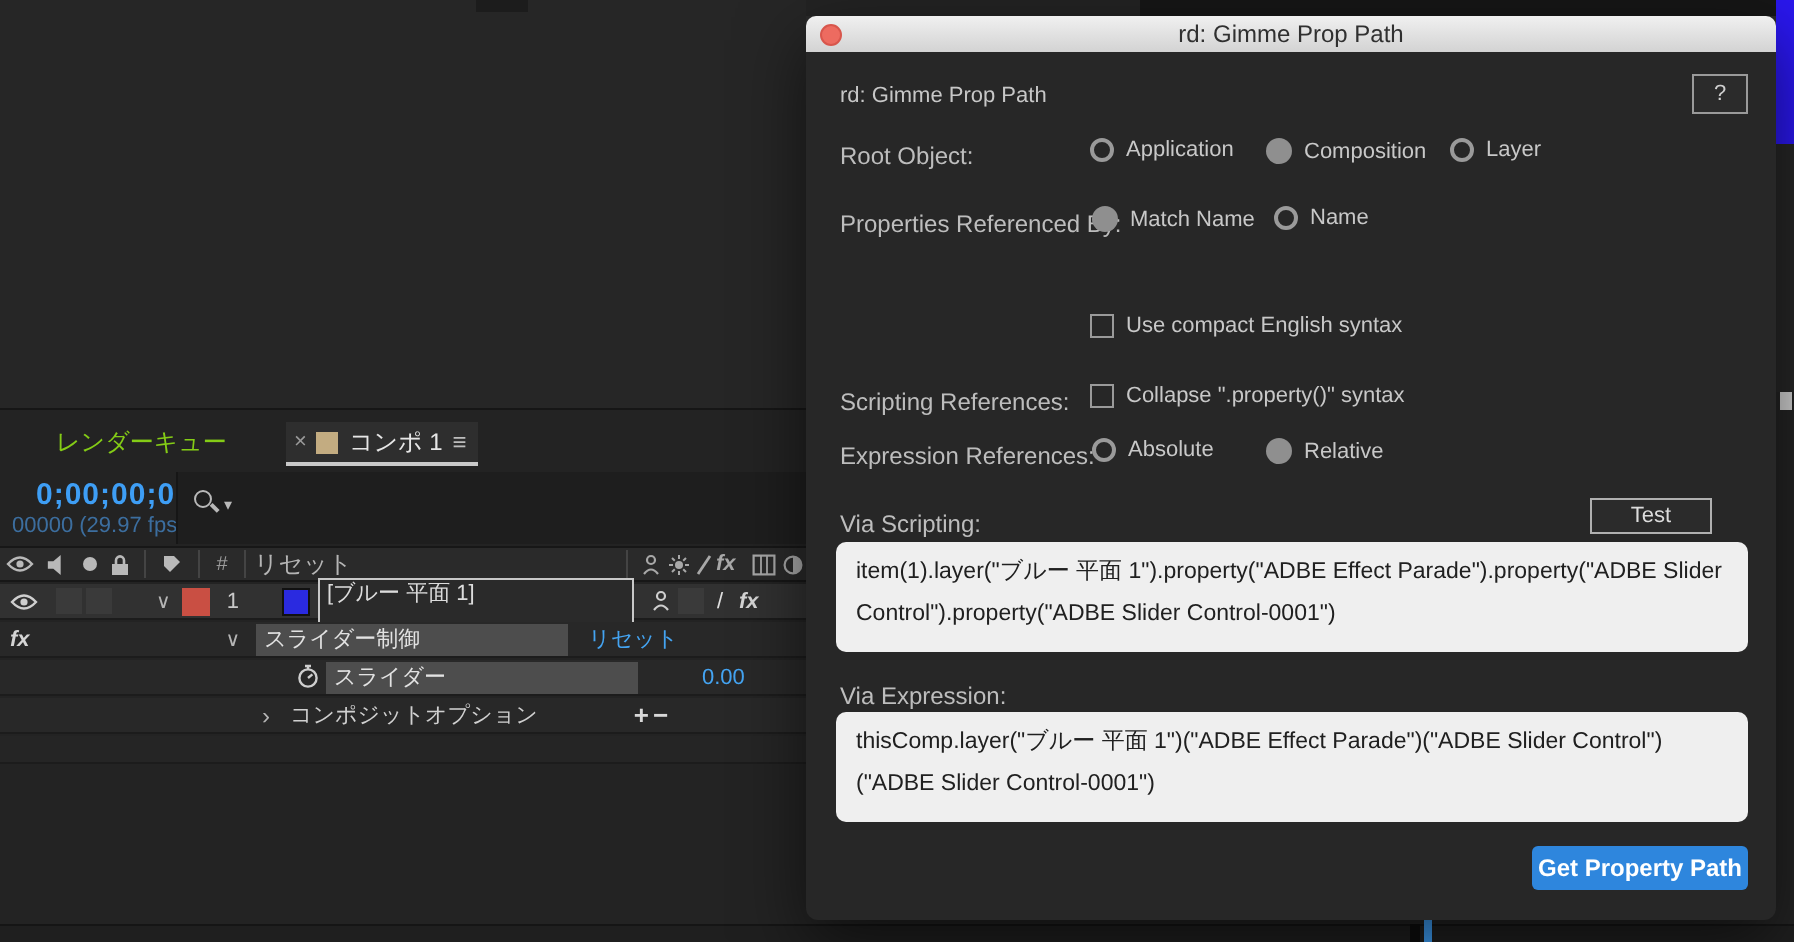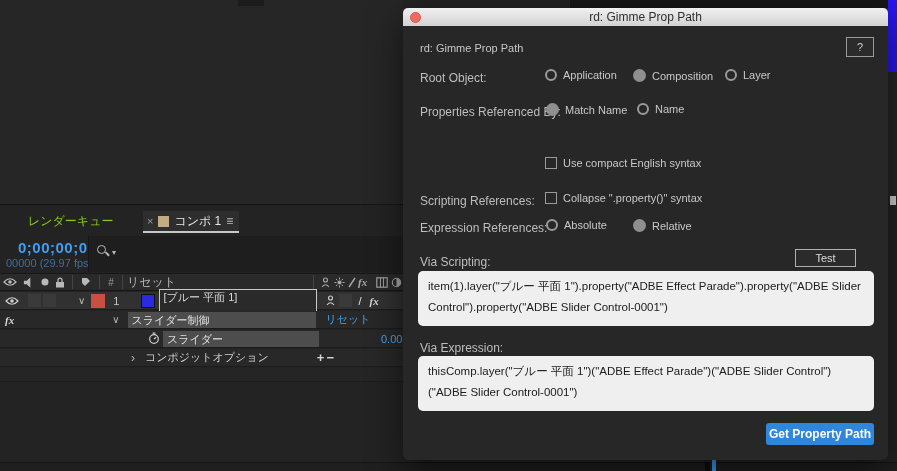--- a/index.html
+++ b/index.html
@@ -58,21 +58,21 @@
   .row-slider{top:330px;background:#282828;}
   .row-copt{top:349px;background:#282828;}
   .row-empty{top:368px;background:#252525;height:14px;border-bottom:1px solid #1c1c1c;}
 
   .swbox{width:13px;height:13px;background:#3a3a3a;display:inline-block;}
   .chip-red{width:14px;height:14px;background:#c94f43;display:inline-block;}
   .swatch-blue{width:14px;height:14px;background:#2a2ae0;border:1px solid #111;display:inline-block;}
   .lname-box{width:158px;height:24px;border:1px solid #c8c8c8;background:#2a2a2a;color:#dcdcdc;font-size:11px;line-height:15px;padding-left:3px;white-space:nowrap;overflow:hidden;}
   .chev{color:#b5b5b5;font-size:10px;}
   .laynum{color:#c8c8c8;font-size:11px;}
-  .fxtext{color:#d5d5d5;font-size:11px;font-style:italic;font-weight:bold;font-family:Liberation Serif, serif;}
+  .fxtext{color:#d5d5d5;font-size:11px;font-style:italic;font-weight:bold;}
   .hl-cell{background:#4d4d4d;color:#e2e2e2;font-size:11px;height:16px;line-height:16px;padding:0 4px;white-space:nowrap;overflow:hidden;}
   .blue-val{color:#44a4f2;font-size:11px;}
   .plusminus{color:#d8d8d8;font-size:13px;font-weight:bold;letter-spacing:2px;}
   .icn{display:inline-flex;align-items:center;justify-content:center;}
 
   
   .dialog{left:403px;top:8px;width:485px;height:452px;background:#272727;border-radius:0 0 6px 6px;
           box-shadow:0 12px 34px rgba(0,0,0,.55);}
   .titlebar{left:403px;top:8px;width:485px;height:18px;border-radius:5px 5px 0 0;
             background:linear-gradient(#f0f0f0,#d3d3d3);display:flex;align-items:center;justify-content:center;}
@@ -227,33 +227,33 @@
         </svg>
     </span>
     <span class="swbox" style="margin-left:2px"></span>
     <span style="color:#e0e0e0;font-size:11px;margin-left:6px">/</span>
     <span class="fxtext" style="margin-left:8px">fx</span>
   </div>
 
   <div class="abs row row-effect">
     <span class="fxtext" style="margin-left:5px">fx</span>
     <span class="chev" style="margin-left:98px">∨</span>
-    <span class="hl-cell" style="margin-left:8px;width:188px">スライダー制御</span>
+    <span class="hl-cell" style="margin-left:8px;width:156px">スライダー制御</span>
     <span class="blue-val" style="margin-left:10px">リセット</span>
   </div>
 
   <div class="abs row row-slider">
     <span class="icn" style="margin-left:147px;width:14px">
       <svg width="12" height="13" viewBox="0 0 12 13">
           <circle cx="6" cy="7" r="4.3" fill="none" stroke="#cfcfcf" stroke-width="1.2"></circle>
           <path d="M4.5 1 h3 M6 1 v2 M6 7 L8.2 5.2" stroke="#cfcfcf" stroke-width="1.2" fill="none"></path>
         </svg>
     </span>
     <span class="hl-cell" style="margin-left:2px;width:156px">スライダー</span>
-    <span class="blue-val" style="margin-left:62px">0.00</span>
+    <span class="blue-val" style="margin-left:32px">0.00</span>
   </div>
 
   <div class="abs row row-copt">
     <span class="chev" style="margin-left:131px;font-size:12px">›</span>
     <span style="color:#d0d0d0;font-size:11px;margin-left:10px">コンポジットオプション</span>
     <span class="plusminus" style="margin-left:48px"><span>+</span><span>−</span></span>
   </div>
   <div class="abs row row-empty"></div>
 
   <div class="abs dialog"></div>

